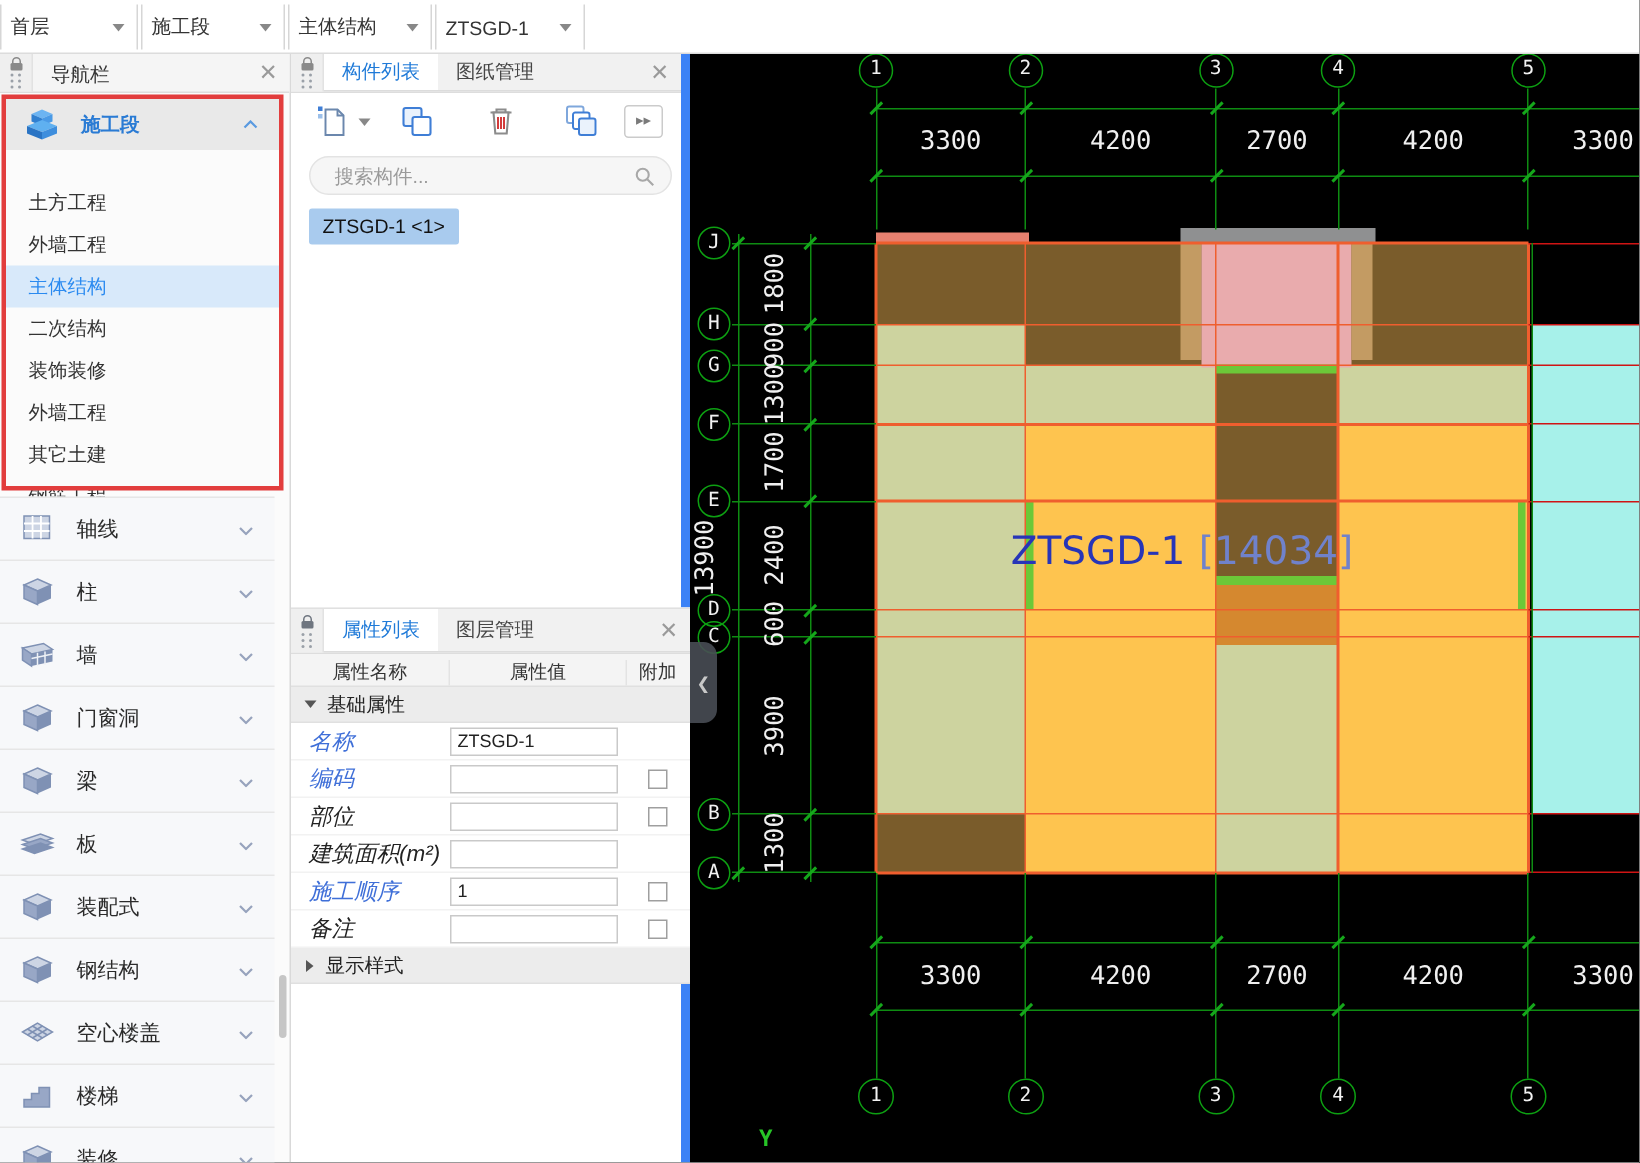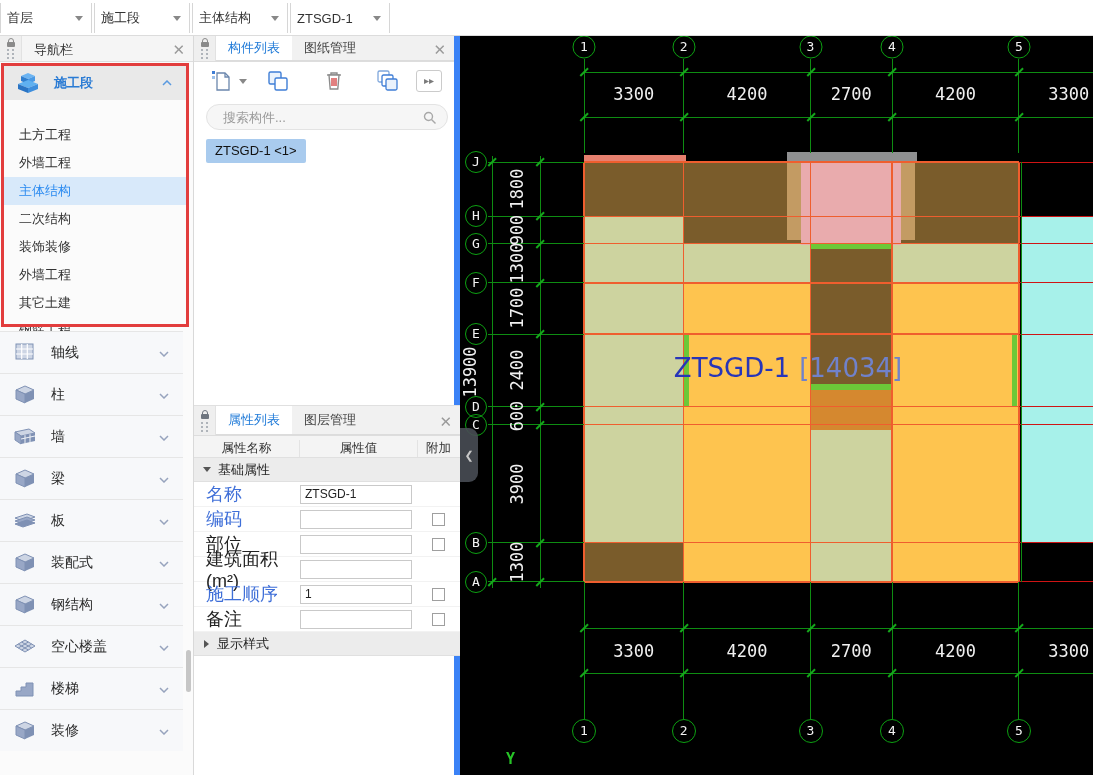--- a/index.html
+++ b/index.html
@@ -56,21 +56,21 @@
   
   .props{position:absolute;left:0;top:369px;width:266px;background:#fff;}
   .pp-head{position:relative;height:31px;background:#f5f5f5;border-bottom:1px solid #ddd;border-top:1px solid #e0e0e0;}
   .thead{display:flex;height:22px;background:#f4f4f4;border-bottom:1px solid #e0e0e0;font-size:12.5px;color:#333;align-items:flex-end;}
   .thead div{display:flex;align-items:center;justify-content:center;border-right:1px solid #e3e3e3;}
   .th-name{width:106px;}.th-val{width:118px;}.th-extra{width:41px;border-right:none!important;}
   .sec{height:24px;background:#ececec;border-bottom:1px solid #e0e0e0;display:flex;align-items:center;font-size:13px;color:#222;cursor:pointer;}
   .tri-d{width:0;height:0;border-left:4px solid transparent;border-right:4px solid transparent;border-top:5px solid #555;margin:0 7px 0 9px;}
   .tri-r{width:0;height:0;border-top:4px solid transparent;border-bottom:4px solid transparent;border-left:5px solid #555;margin:0 8px 0 10px;}
   .prow{height:25px;display:flex;align-items:center;border-bottom:1px solid #f2f2f2;}
-  .prow .pn{width:106px;padding-left:12px;font-size:18px;color:#222;}
+  .prow .pn{width:106px;padding-left:12px;font-size:15px;color:#222;font-style:italic;}
   .prow .pn.link{color:#3f6fd8;}
   .prow .pv{width:118px;}
   .prow .pv input{width:112px;height:19px;border:1px solid #c9c9c9;font-size:12px;padding:0 4px;outline:none;color:#222;
                   font-family:"Liberation Sans",sans-serif;}
   .prow .pe{width:41px;display:flex;justify-content:center;}
   .cb{width:13px;height:13px;border:1px solid #9f9f9f;background:#fff;cursor:pointer;}
 
   
   .canvas{position:absolute;left:460px;top:36px;width:633px;height:739px;background:#000;overflow:hidden;}
   .blk{position:absolute;}
@@ -180,20 +180,31 @@
             </svg></span>
         </div>
         <div class="cat">
           <span class="ic"><svg width="24" height="20" viewBox="0 0 24 20">
               <polygon points="2,6 16,3 22,7 8,10" fill="#cdd5e4" stroke="#7f91b4"></polygon>
               <polygon points="2,6 8,10 8,18 2,14" fill="#98a7c6" stroke="#7f91b4"></polygon>
               <polygon points="8,10 22,7 22,15 8,18" fill="#7f91b4"></polygon>
               <path d="M8 13l14-3M12 9.2V18M17 8.3v8.8" stroke="#eef1f6" stroke-width="1"></path>
             </svg></span>
           <span class="t">墙</span>
+          <span class="ch"><svg width="10" height="6">
+              <polyline points="1,1 5,5 9,1" fill="none" stroke="#97a3bd" stroke-width="1.5"></polyline>
+            </svg></span>
+        </div>
+        <div class="cat">
+          <span class="ic"><svg width="24" height="20" viewBox="0 0 24 20">
+              <polygon points="12,2 21,6 12,10 3,6" fill="#cdd5e4" stroke="#7f91b4"></polygon>
+              <polygon points="3,6 12,10 12,19 3,15" fill="#98a7c6" stroke="#7f91b4"></polygon>
+              <polygon points="21,6 12,10 12,19 21,15" fill="#7f91b4"></polygon>
+            </svg></span>
+          <span class="t">门窗洞</span>
           <span class="ch"><svg width="10" height="6">
               <polyline points="1,1 5,5 9,1" fill="none" stroke="#97a3bd" stroke-width="1.5"></polyline>
             </svg></span>
         </div>
         <div class="cat">
           <span class="ic"><svg width="24" height="20" viewBox="0 0 24 20">
               <polygon points="12,2 21,6 12,10 3,6" fill="#cdd5e4" stroke="#7f91b4"></polygon>
               <polygon points="3,6 12,10 12,19 3,15" fill="#98a7c6" stroke="#7f91b4"></polygon>
               <polygon points="21,6 12,10 12,19 21,15" fill="#7f91b4"></polygon>
             </svg></span>

